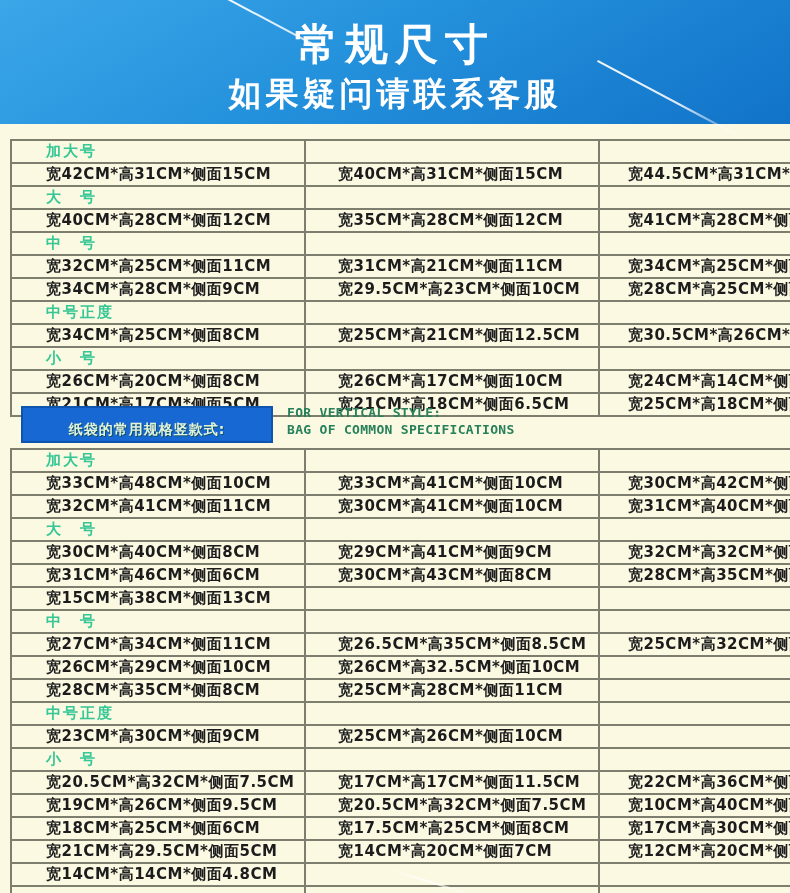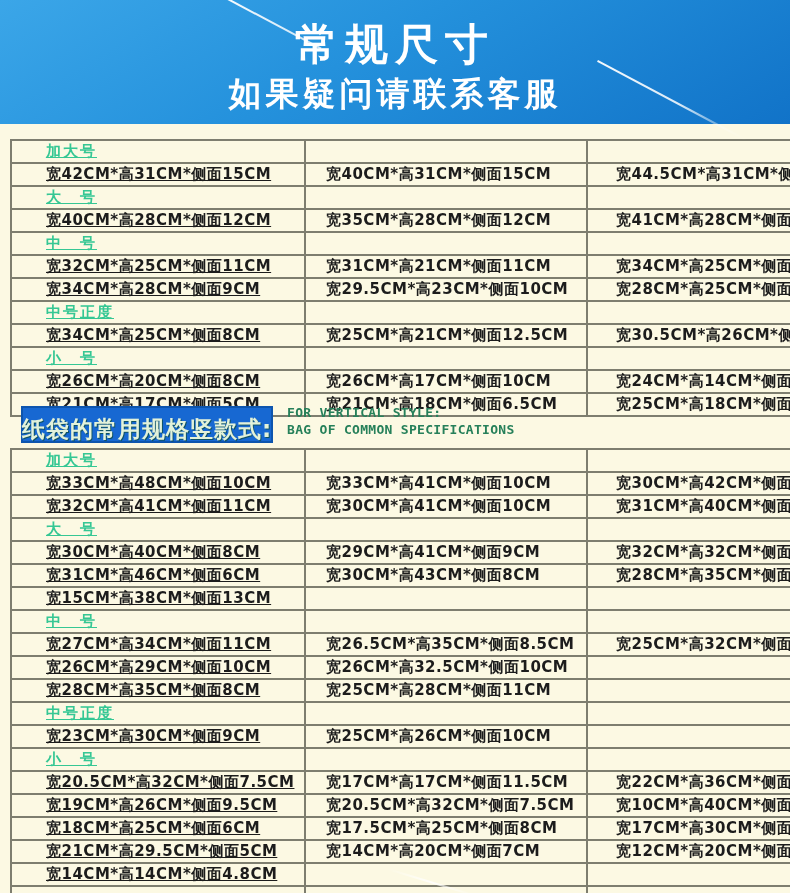--- a/index.html
+++ b/index.html
@@ -51,34 +51,34 @@
   #table2{top:448px;}
   table.spec td{
     border:2px solid #7e7e6f;
     font-size:15px;font-weight:bold;color:#1c1c1c;
     letter-spacing:.5px;
     white-space:nowrap;overflow:hidden;
     font-family:"DejaVu Sans","Liberation Sans",sans-serif;
   }
   #table1 tr{height:22px;}
   #table2 tr{height:21.6px;}
-  table.spec td:nth-child(1){width:257px;padding-left:34px;text-decoration:underline;}
-  table.spec td:nth-child(2){width:259px;padding-left:20px;}
+  table.spec td:nth-child(1){width:257px;padding-left:34px;}
+  table.spec td:nth-child(2){width:259px;padding-left:32px;}
   table.spec td:nth-child(3){width:254px;padding-left:28px;}
   table.spec td.section{
     color:#35c794;letter-spacing:2px;font-size:15px;
   }
   
   .mid-box{
     position:absolute;left:21px;top:406px;width:252px;height:37px;
     background:#1768d2;border:2px solid #0d55ae;box-sizing:border-box;
     display:flex;align-items:center;justify-content:center;
   }
   .mid-box-text{
-    color:#e3f2da;font-size:23px;font-weight:bold;letter-spacing:1px;
+    color:#e3f2da;font-size:14px;font-weight:bold;letter-spacing:1px;
     text-shadow:1px 1px 0 rgba(10,70,40,.65);
     white-space:nowrap;
     margin-top:10px;
   }
   .mid-en{
     position:absolute;left:287px;top:404px;width:280px;
     color:#26805a;font-size:13px;font-weight:bold;line-height:17px;
     font-family:"DejaVu Sans Mono","Liberation Mono",monospace;
     letter-spacing:.3px;white-space:nowrap;
   }

